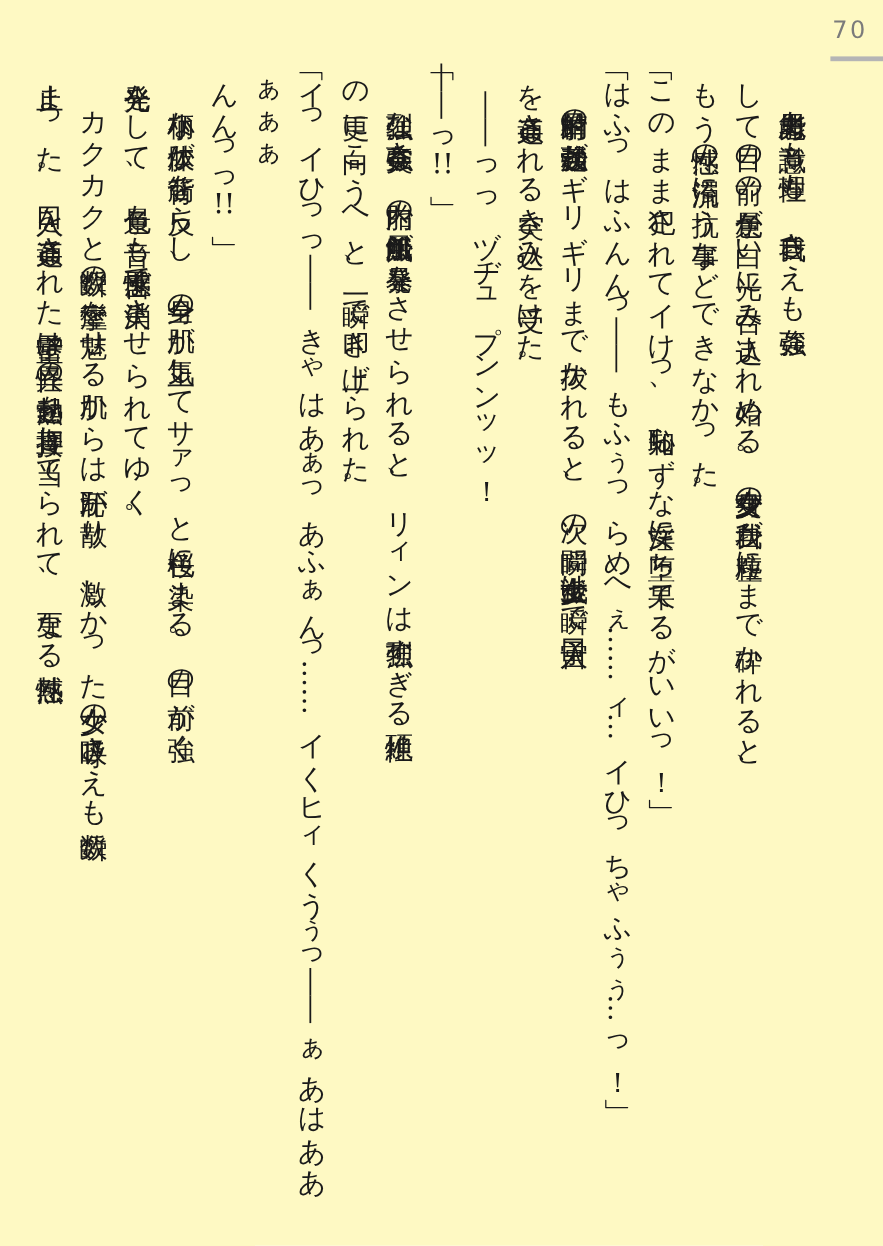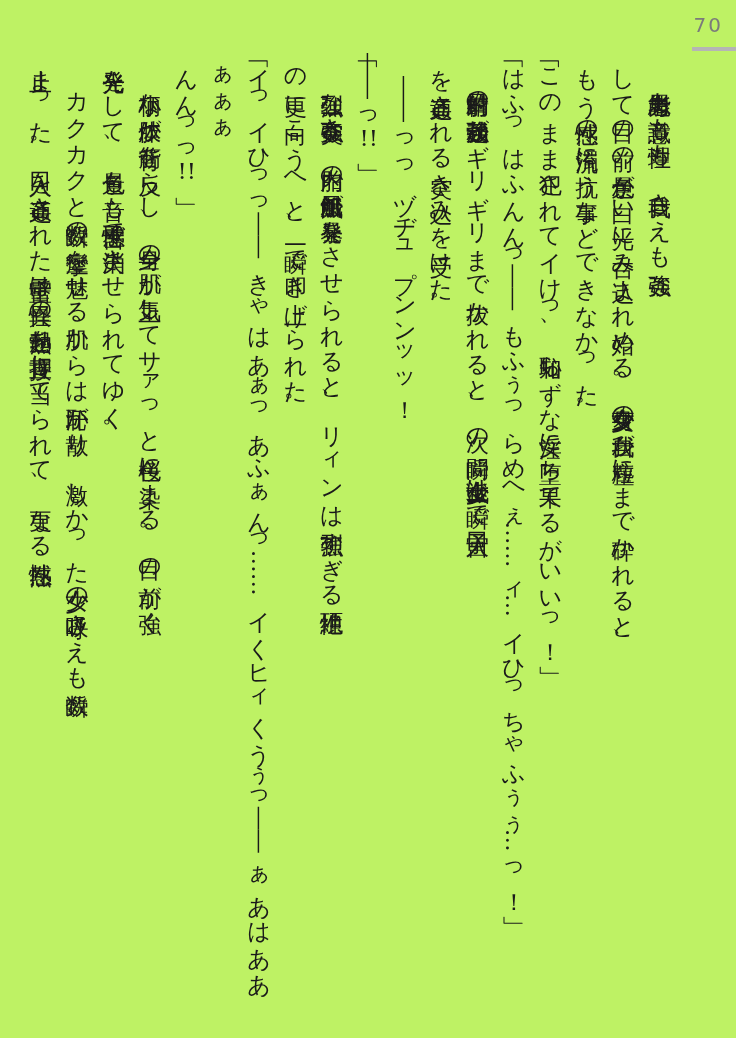--- a/index.html
+++ b/index.html
@@ -6,21 +6,21 @@
   body {
     width: 736px;
     height: 1038px;
     background: #ffffff;
     position: relative;
     overflow: hidden;
   }
   .page {
     position: absolute;
     inset: 0;
-    background: #bef264;
+    background: #fef9c3;
   }
   
   .pagenum {
     position: absolute;
     top: 13px;
     right: 13px;
     font-family: "DejaVu Sans", "Liberation Sans", sans-serif;
     font-size: 20px;
     letter-spacing: 2px;
     color: #7b7b7b;

